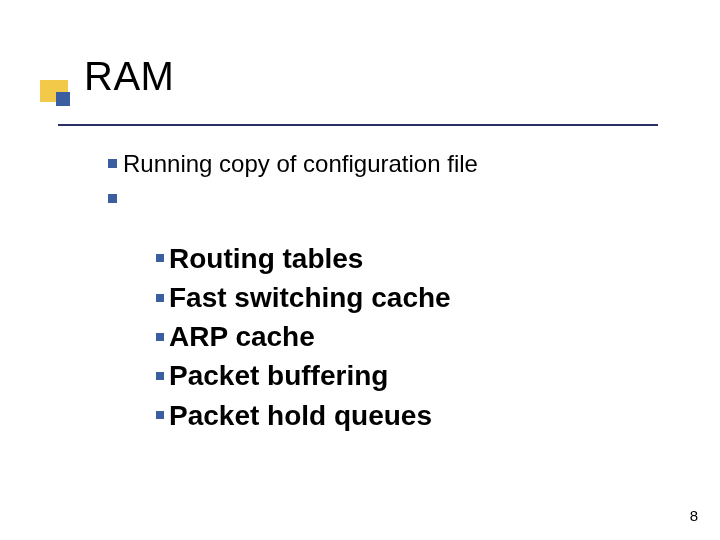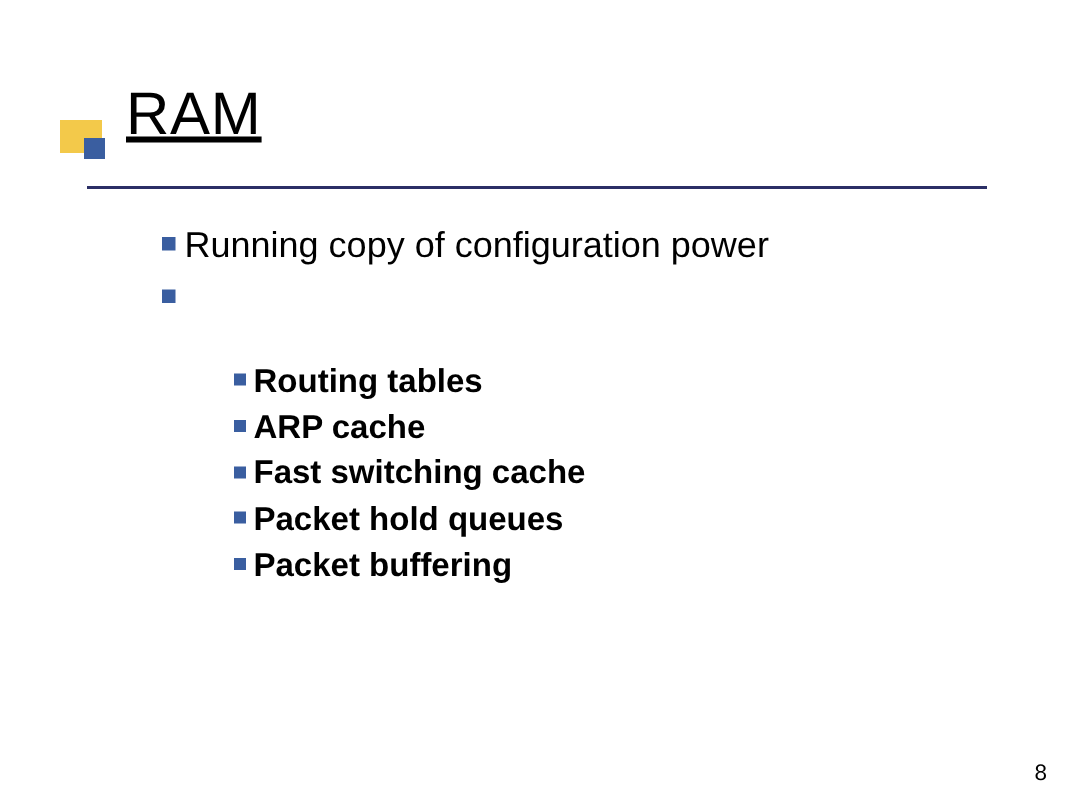--- a/index.html
+++ b/index.html
@@ -47,21 +47,20 @@
     height: 14px;
     background: #3a5ea0;
   }
   .title-text {
     position: absolute;
     left: 44px;
     top: -14px;
     font-size: 40px;
     font-weight: 400;
     letter-spacing: 0.5px;
-    text-decoration: underline;
   }
   .title-line {
     position: absolute;
     left: 58px;
     top: 124px;
     width: 600px;
     height: 2px;
     background: #2b2f66;
   }
   .body {
@@ -73,21 +72,21 @@
   .lvl1 {
     font-size: 24px;
     line-height: 1.35;
     margin-bottom: 2px;
   }
   .lvl2-group {
     margin-top: 24px;
     margin-left: 48px;
   }
   .lvl2 {
-    font-size: 22px;
+    font-size: 28px;
     font-weight: bold;
     line-height: 1.4;
   }
   .bullet {
     display: inline-block;
     width: 9px;
     height: 9px;
     background: #3a5ea0;
     margin-right: 6px;
     vertical-align: middle;
@@ -121,39 +120,39 @@
     <div class="title-deco">
       <div class="sq-yellow"></div>
       <div class="sq-blue"></div>
     </div>
     <div class="title-text">RAM</div>
   </div>
   <div class="title-line"></div>
 
   <div class="body">
     <div class="lvl1">
-      <span class="bullet"></span><span>Running copy of configuration power</span>
+      <span class="bullet"></span><span>Running copy of configuration file</span>
     </div>
     <div class="lvl1">
       <span class="bullet"></span>
     </div>
 
     <div class="lvl2-group">
       <div class="lvl2">
         <span class="bullet-sm"></span><span>Routing tables</span>
       </div>
       <div class="lvl2">
+        <span class="bullet-sm"></span><span>Fast switching cache</span>
+      </div>
+      <div class="lvl2">
         <span class="bullet-sm"></span><span>ARP cache</span>
       </div>
       <div class="lvl2">
-        <span class="bullet-sm"></span><span>Fast switching cache</span>
+        <span class="bullet-sm"></span><span>Packet buffering</span>
       </div>
       <div class="lvl2">
         <span class="bullet-sm"></span><span>Packet hold queues</span>
-      </div>
-      <div class="lvl2">
-        <span class="bullet-sm"></span><span>Packet buffering</span>
       </div>
     </div>
   </div>
 
   <div class="pagenum">8</div>
 </div>
 
 </body></html>

